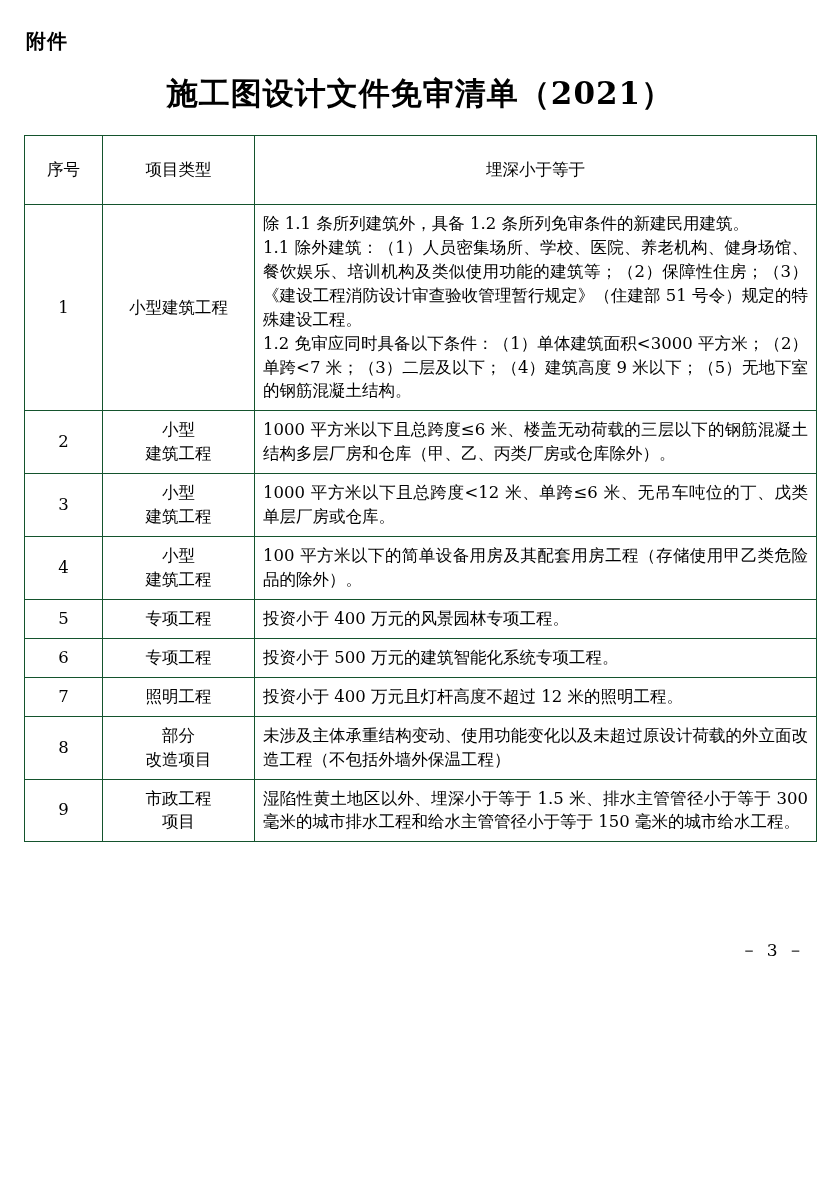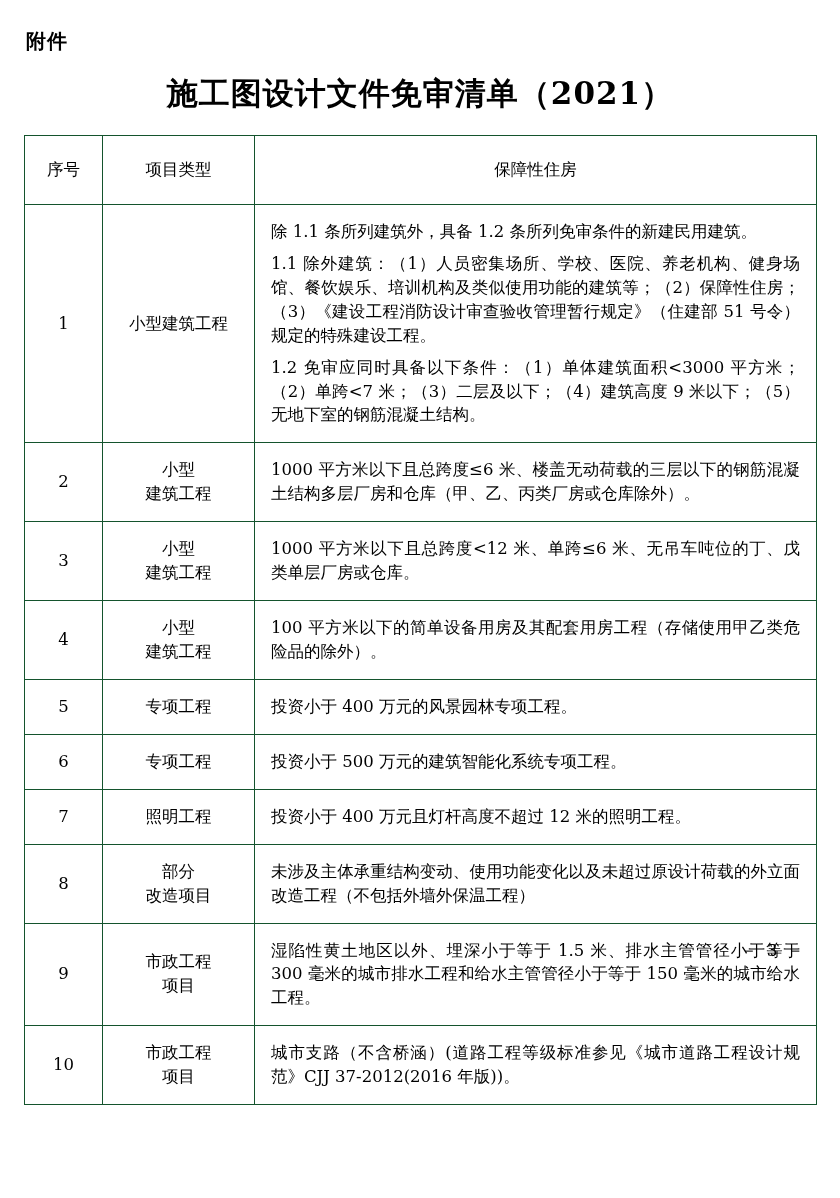--- a/index.html
+++ b/index.html
@@ -71,21 +71,21 @@
     font-size: 16.5px;
     line-height: 1.5;
   }
   td.detail {
     text-align: justify;
     text-justify: inter-ideograph;
     font-size: 16.5px;
     line-height: 1.62;
   }
   td.detail p {
-    margin: 8px;
+    margin: 0;
     text-indent: 0;
   }
   .page-number {
     position: absolute;
     right: 34px;
     bottom: 22px;
     font-size: 17px;
     letter-spacing: 2px;
     font-family: "DejaVu Serif", "Liberation Serif", serif;
   }
@@ -102,21 +102,21 @@
   <table class="main-table">
     <colgroup>
       <col class="c-no">
       <col class="c-type">
       <col class="c-detail">
     </colgroup>
     <thead>
       <tr>
         <th class="head">序号</th>
         <th class="head">项目类型</th>
-        <th class="head">保障性住房</th>
+        <th class="head">埋深小于等于</th>
       </tr>
     </thead>
     <tbody>
         <tr>
           <td class="no">1</td>
           <td class="type">小型建筑工程</td>
           <td class="detail">
             <p>除 1.1 条所列建筑外，具备 1.2 条所列免审条件的新建民用建筑。</p>
             <p>1.1  除外建筑：（1）人员密集场所、学校、医院、养老机构、健身场馆、餐饮娱乐、培训机构及类似使用功能的建筑等；（2）保障性住房；（3）《建设工程消防设计审查验收管理暂行规定》（住建部 51 号令）规定的特殊建设工程。</p>
             <p>1.2  免审应同时具备以下条件：（1）单体建筑面积&lt;3000 平方米；（2）单跨&lt;7 米；（3）二层及以下；（4）建筑高度 9 米以下；（5）无地下室的钢筋混凝土结构。</p>
@@ -171,25 +171,18 @@
             <p>未涉及主体承重结构变动、使用功能变化以及未超过原设计荷载的外立面改造工程（不包括外墙外保温工程）</p>
           </td>
         </tr>
         <tr>
           <td class="no">9</td>
           <td class="type">市政工程<br>项目</td>
           <td class="detail">
             <p>湿陷性黄土地区以外、埋深小于等于 1.5 米、排水主管管径小于等于 300 毫米的城市排水工程和给水主管管径小于等于 150 毫米的城市给水工程。</p>
           </td>
         </tr>
-        <tr>
-          <td class="no">10</td>
-          <td class="type">市政工程<br>项目</td>
-          <td class="detail">
-            <p>城市支路（不含桥涵）(道路工程等级标准参见《城市道路工程设计规范》CJJ 37-2012(2016 年版))。</p>
-          </td>
-        </tr>
       </tbody>
   </table>
 
   <div class="page-number">－ 3 －</div>
 
 </div>
 
 </body></html>

